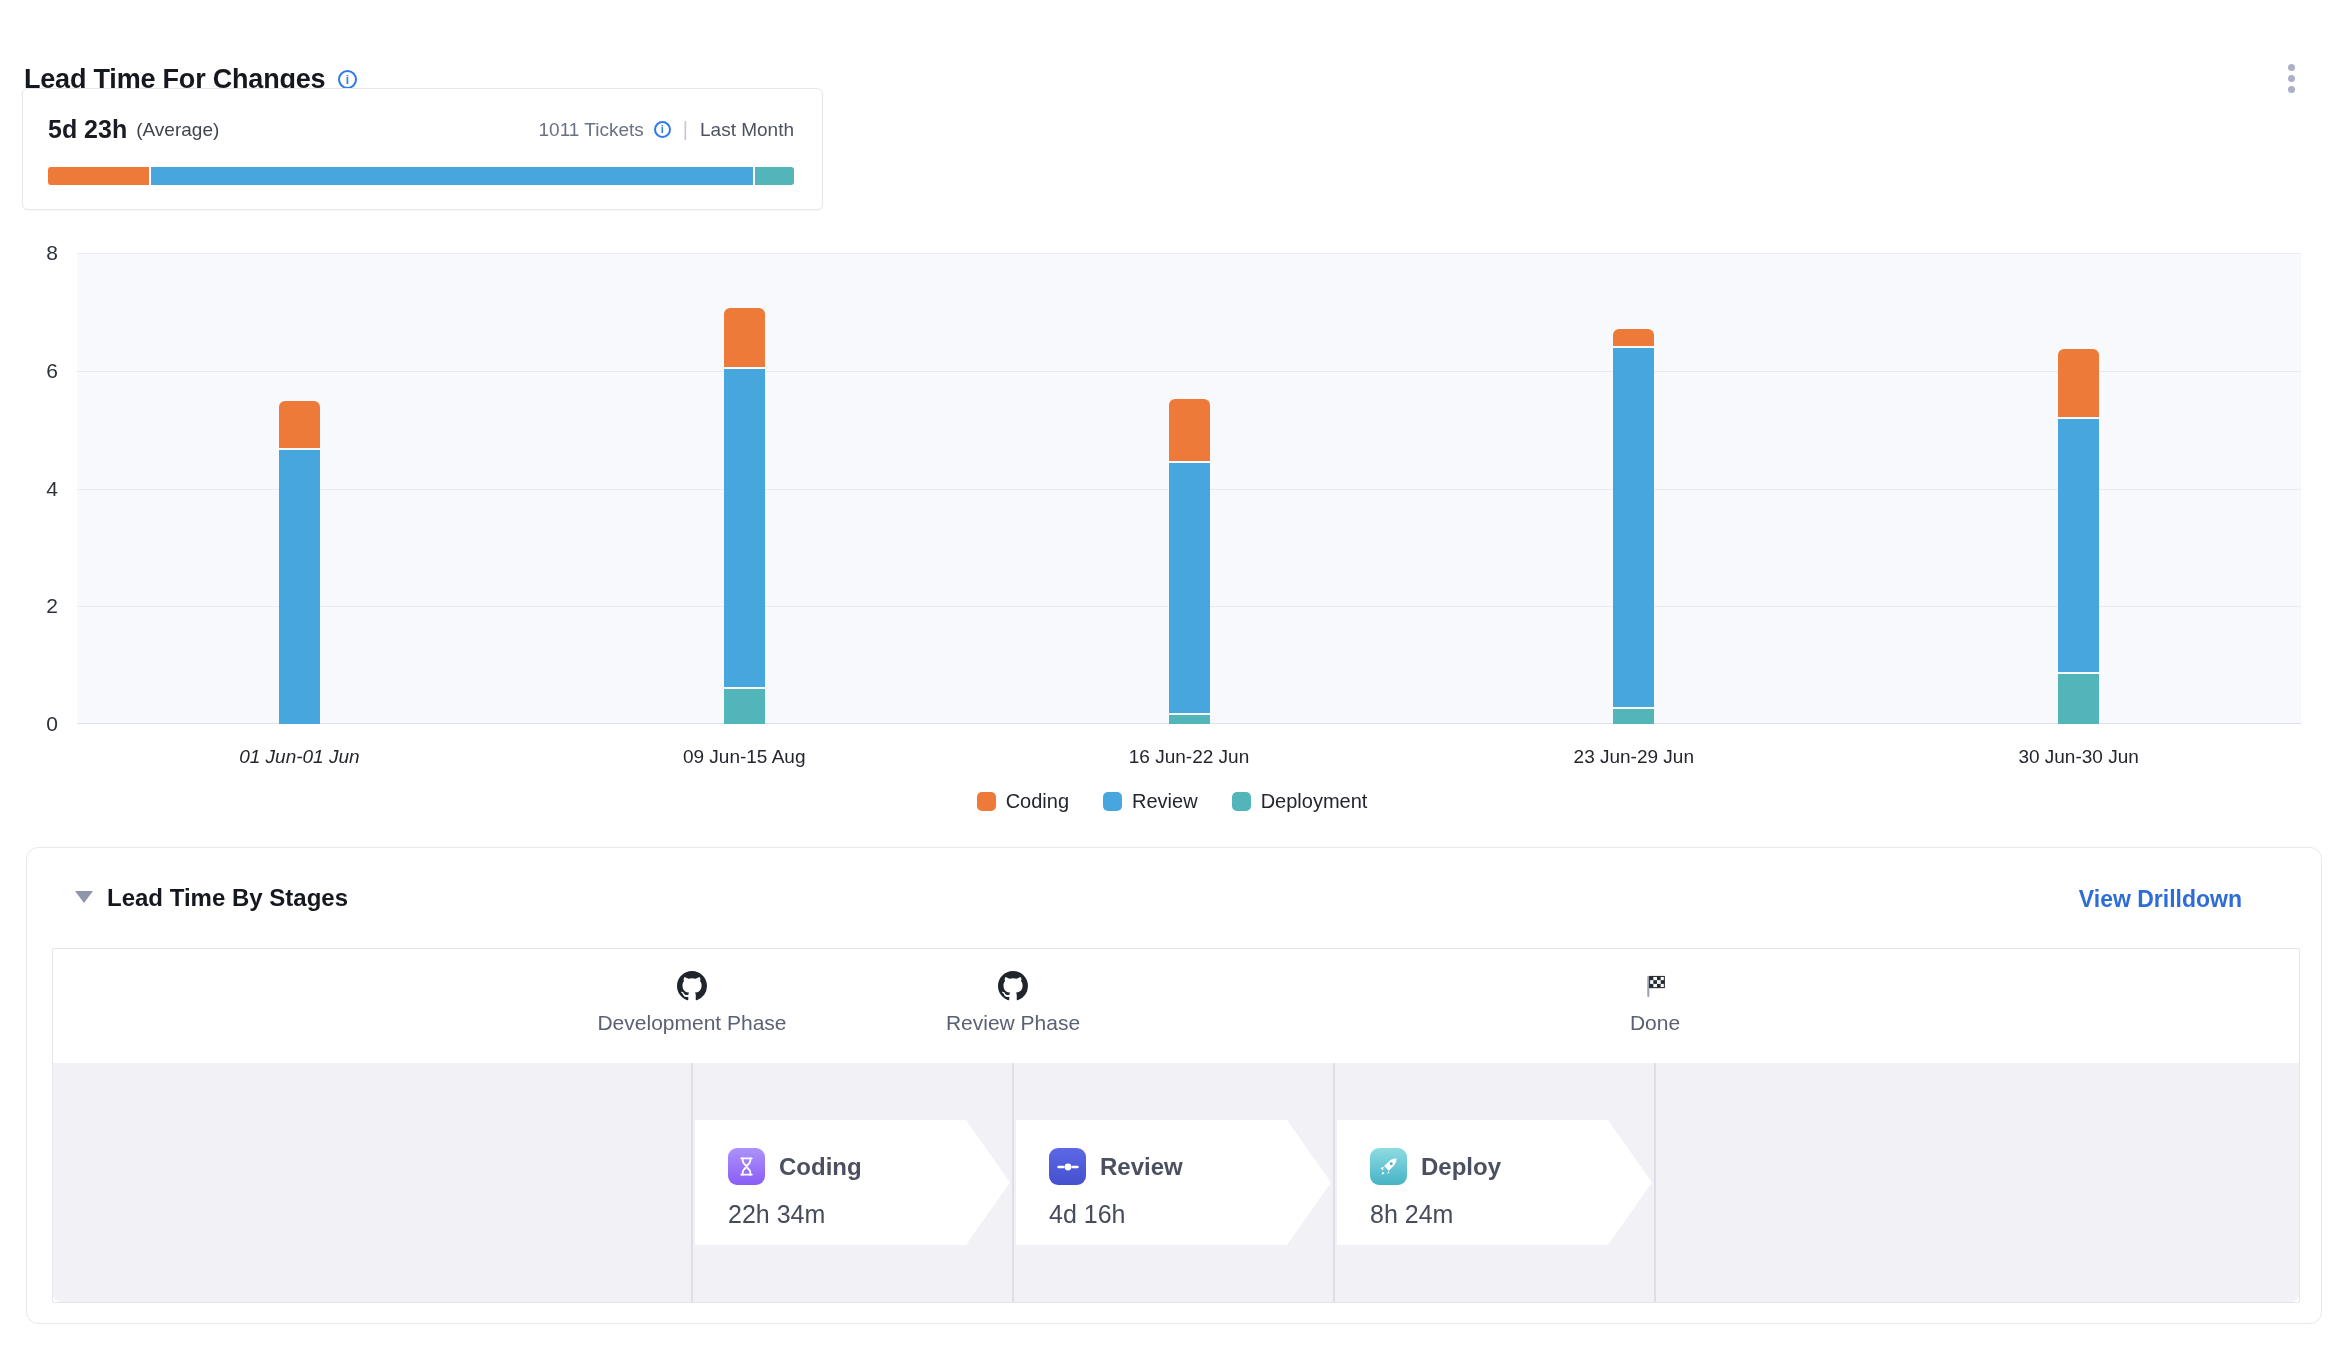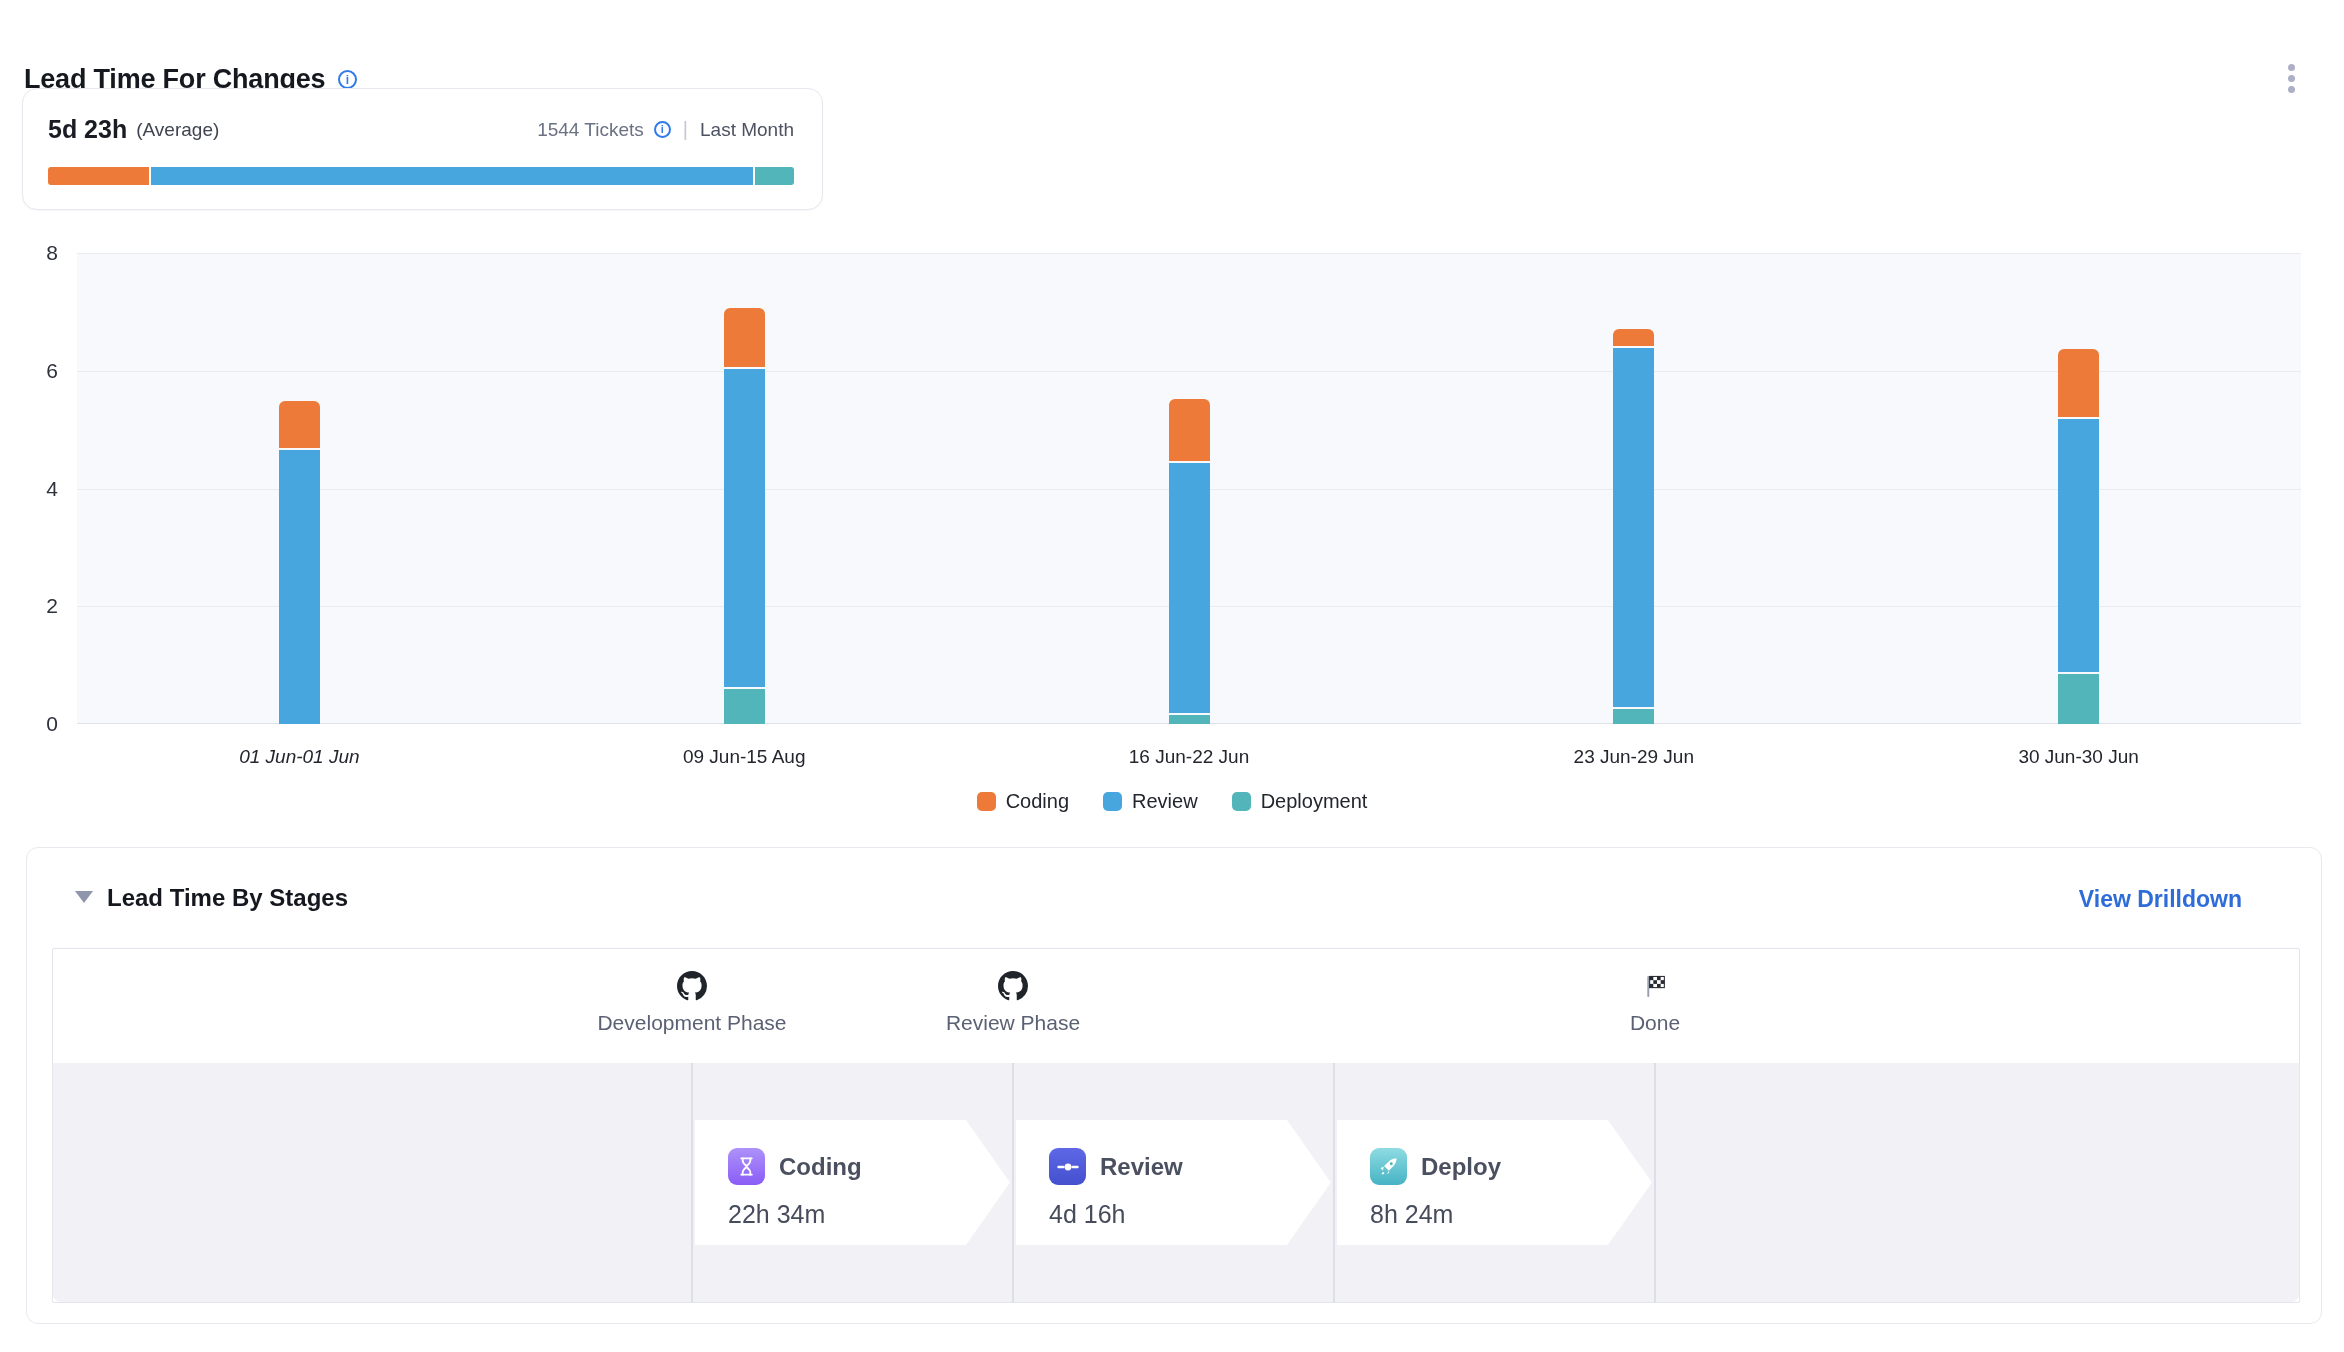--- a/index.html
+++ b/index.html
@@ -12,21 +12,21 @@
   .page-title { position: absolute; left: 24px; top: 34px; font-size: 27px; font-weight: 700; color: #15181e; letter-spacing: -0.2px; }
   .info-icon { display: inline-flex; align-items: center; justify-content: center;
     width: 19px; height: 19px; border: 2px solid #2f7bea; border-radius: 50%;
     color: #2f7bea; font-size: 12px; font-weight: 700; line-height: 1; cursor: pointer; }
   .title-info { position: absolute; left: 338px; top: 40px; }
   .kebab { position: absolute; left: 2286px; top: 32px; display: flex; flex-direction: column; gap: 4px; cursor: pointer; padding: 2px; }
   .kebab i { width: 7px; height: 7px; border-radius: 50%; background: #acafc6; }
 
   
   .summary-card { position: absolute; left: 22px; top: 88px; width: 801px; height: 122px;
-    background: #fff; border: 1px solid #e7e8ee; border-radius: 15px; box-shadow: 0 1px 2px rgba(30,35,60,.04); }
+    background: #fff; border: 1px solid #e7e8ee; border-radius: 6px; box-shadow: 0 1px 2px rgba(30,35,60,.04); }
   .summary-row { position: absolute; left: 25px; right: 28px; top: 26px; display: flex; align-items: center; }
   .avg-value { font-size: 25px; font-weight: 700; color: #191c23; }
   .avg-label { font-size: 19px; color: #3e4450; margin-left: 9px; }
   .summary-right { margin-left: auto; display: flex; align-items: center; gap: 10px; }
   .tickets-label { font-size: 19px; color: #6a7183; }
   .pipe { font-size: 20px; color: #c6c9d2; margin: 0 2px; }
   .period-label { font-size: 19px; color: #4d5260; }
   .dist-bar { position: absolute; left: 25px; right: 28px; top: 78px; height: 18px; display: flex; gap: 2px; }
   .dist-seg { height: 100%; }
   .dist-seg:first-child { border-radius: 3px 0 0 3px; }
@@ -84,21 +84,21 @@
         <i></i>
         <i></i>
       </div>
   </div>
 
   <div class="summary-card">
     <div class="summary-row">
       <span class="avg-value">5d 23h</span>
       <span class="avg-label">(Average)</span>
       <div class="summary-right">
-        <span class="tickets-label">1544 Tickets</span>
+        <span class="tickets-label">1011 Tickets</span>
         <span class="info-icon" style="width:17px;height:17px;font-size:11px;">i</span>
         <span class="pipe">|</span>
         <span class="period-label">Last Month</span>
       </div>
     </div>
     <div class="dist-bar" id="distBar">
         <div class="dist-seg" style="width: 13.5%; background: rgb(237, 122, 56);"></div>
         <div class="dist-seg" style="width: 80.8%; background: rgb(71, 166, 221);"></div>
         <div class="dist-seg" style="width: 5.2%; background: rgb(82, 181, 185);"></div>
       </div>

